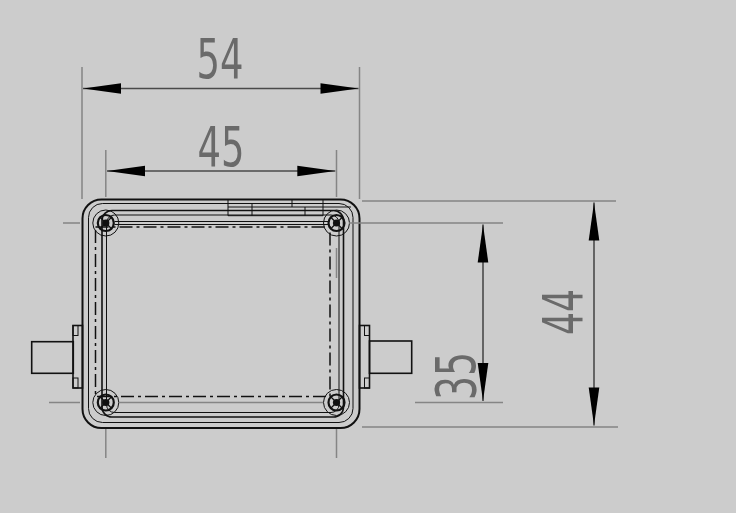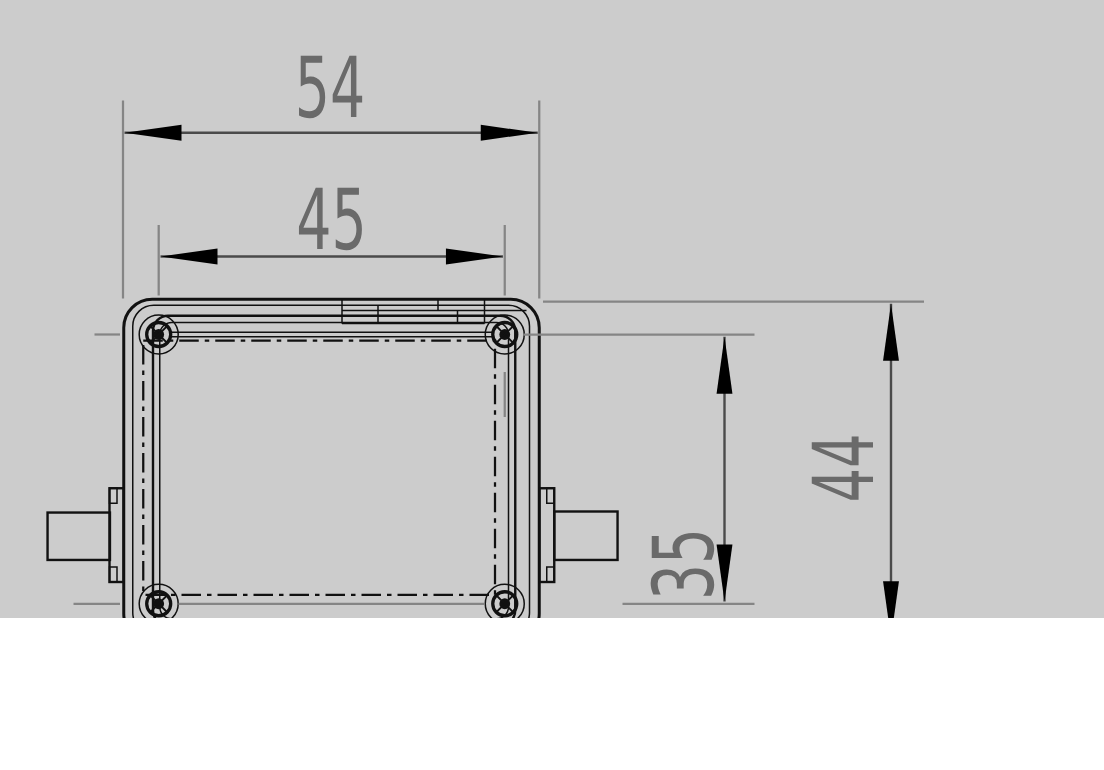--- a/index.html
+++ b/index.html
@@ -1,16 +1,16 @@
 <!DOCTYPE html>
 <html><head>
 <meta charset="utf-8">
 <style>
   html,body{margin:0;padding:0;}
-  .stage{position:relative;width:736px;height:412px;overflow:hidden;background:#cccccc;
+  .stage{position:relative;width:736px;height:513px;overflow:hidden;background:#cccccc;
          font-family:"DejaVu Sans",sans-serif;}
   svg{display:block;}
   .g1 {fill:none;stroke:#111;stroke-width:1;}
   .g12{fill:none;stroke:#111;stroke-width:1.2;}
   .g16{fill:none;stroke:#111;stroke-width:1.6;}
   .g2 {fill:none;stroke:#111;stroke-width:2;}
   .ext{fill:none;stroke:#858585;stroke-width:1.5;}
   .dim{fill:none;stroke:#4a4a4a;stroke-width:1.6;}
   .arr{fill:#000;stroke:none;}
   .dd {fill:none;stroke:#111;stroke-width:1.5;stroke-dasharray:13 4 3 4;}

